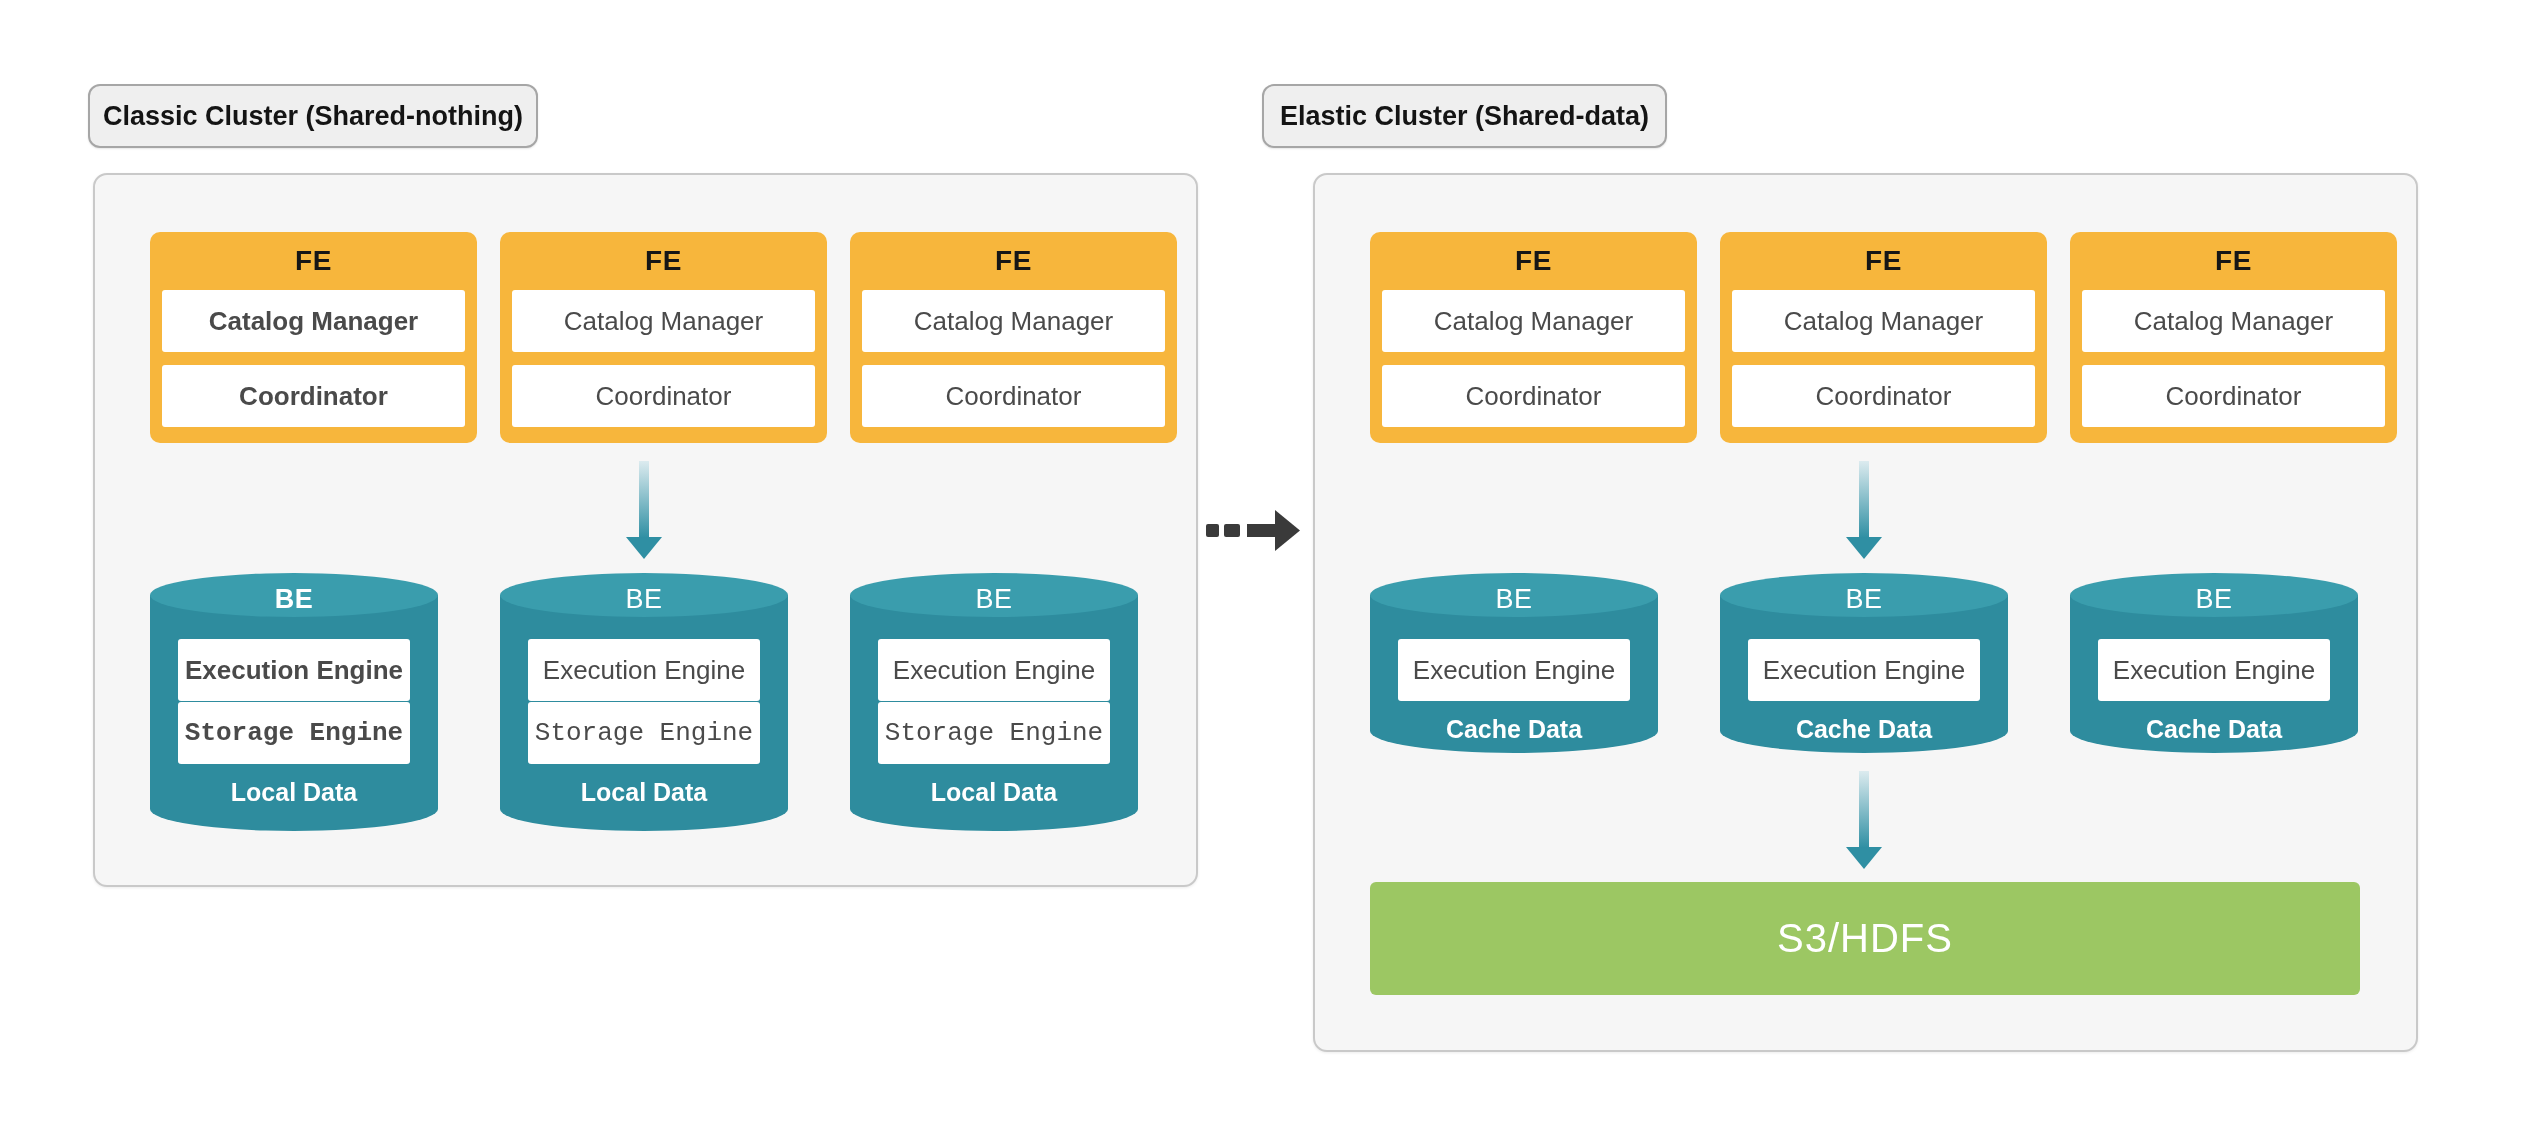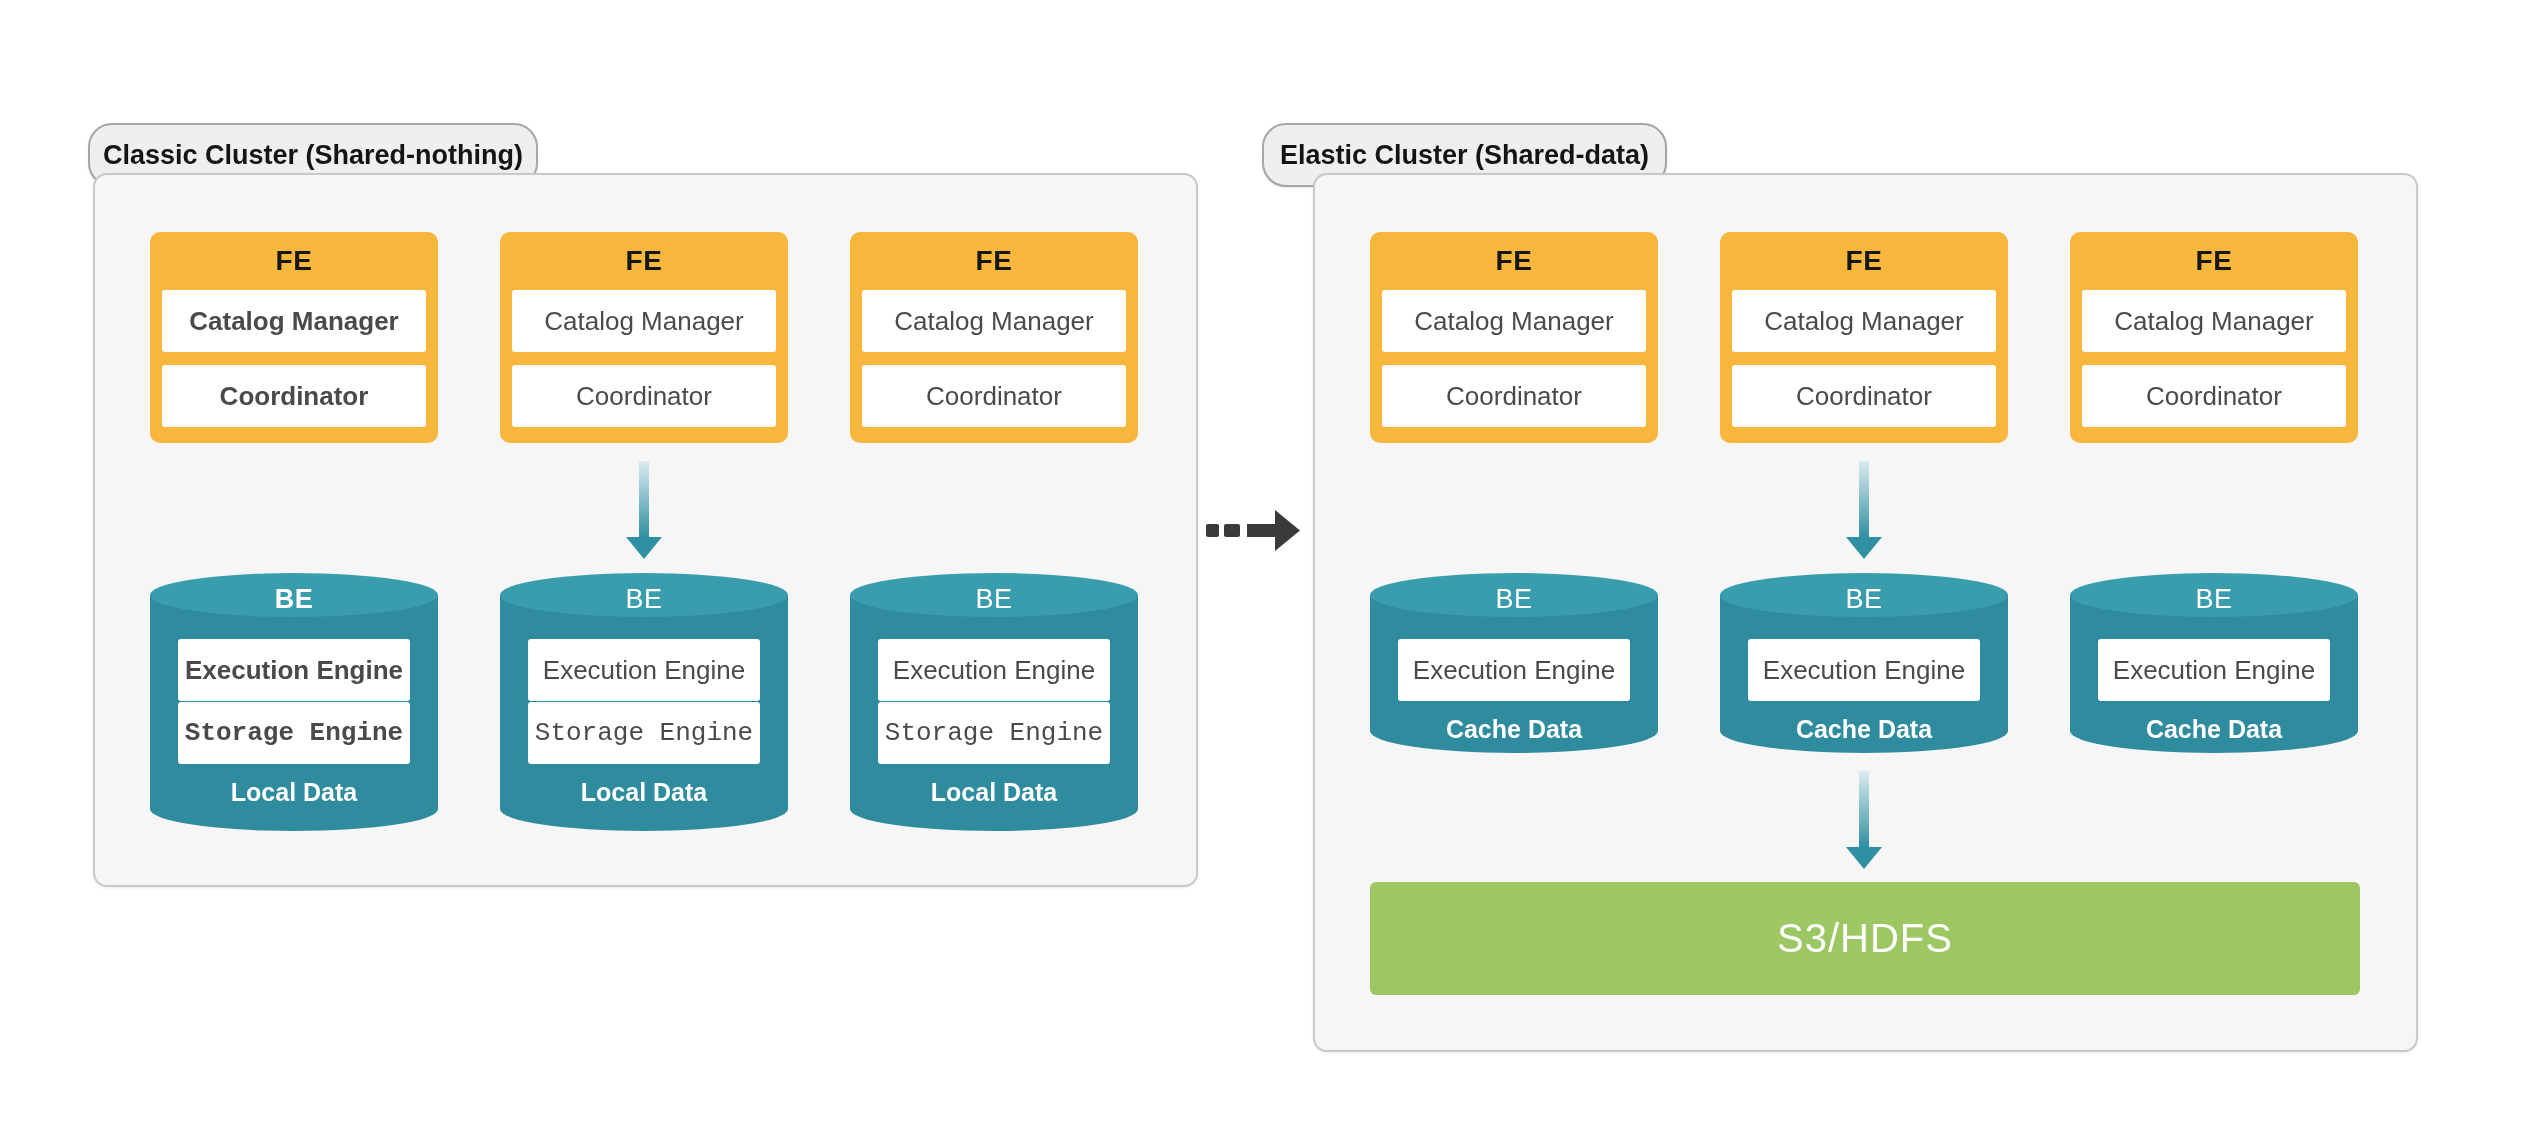--- a/index.html
+++ b/index.html
@@ -3,35 +3,34 @@
 <meta charset="utf-8">
 <style>
   html,body{margin:0;padding:0;background:#ffffff;}
   .canvas{
     position:relative;width:2524px;height:1138px;background:#ffffff;overflow:hidden;
     font-family:"Liberation Sans","DejaVu Sans",sans-serif;
   }
   
   .badge{
     position:absolute;height:64px;box-sizing:border-box;
-    background:var(--badge-bg);border:2px solid var(--badge-border);border-radius:24px;
+    background:var(--badge-bg);border:2px solid var(--badge-border);border-radius:12px;
     display:flex;align-items:center;justify-content:center;
     font-size:27px;font-weight:600;color:var(--label-dark);
     box-shadow:0 1px 2px rgba(0,0,0,.10);
-    margin-top:39px;
   }
   
   .panel{
     position:absolute;box-sizing:border-box;
     background:var(--panel-bg);border:2px solid var(--panel-border);border-radius:14px;
     box-shadow:0 1px 3px rgba(0,0,0,.08);
   }
   
   .fe-node{
-    position:absolute;width:288px;height:211px;box-sizing:border-box;
+    position:absolute;width:327px;height:211px;box-sizing:border-box;
     background:var(--fe-fill);border-radius:10px;padding:0 12px;
   }
   .fe-label{
     height:58px;display:flex;align-items:center;justify-content:center;
     font-size:28px;font-weight:700;color:#161616;letter-spacing:.5px;
   }
   .component{
     height:62px;margin-bottom:13px;background:#ffffff;border-radius:3px;
     display:flex;align-items:center;justify-content:center;
     font-size:26px;font-weight:400;color:var(--component-text);

